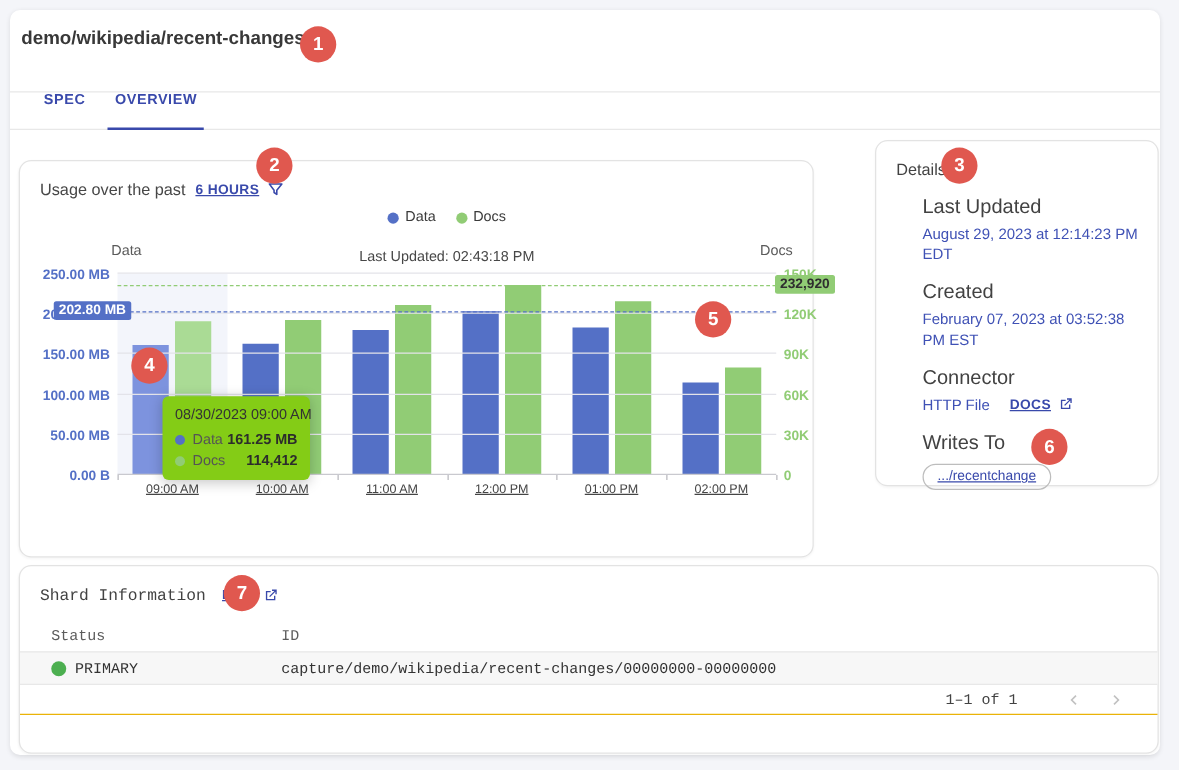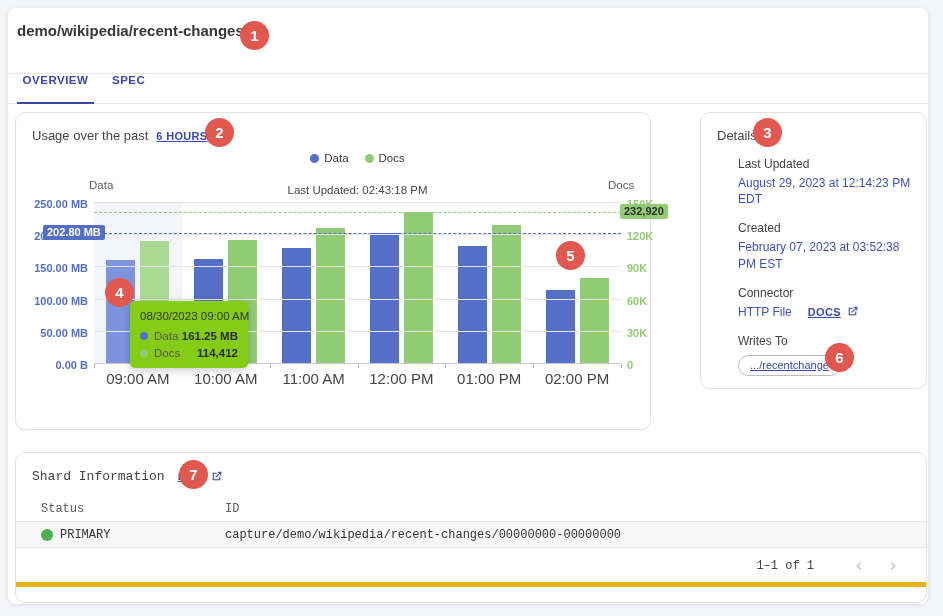--- a/index.html
+++ b/index.html
@@ -10,21 +10,21 @@
   .title-row { position:absolute; left:0; top:0; width:100%; height:66px; border-bottom:1px solid #e8e8e8; }
   .page-title { position:absolute; left:9px; top:14px; font-size:15px; font-weight:bold; color:#383838; }
   .tabs-row { position:absolute; left:0; top:49px; width:100%; height:47px; border-bottom:1px solid #e8e8e8; display:flex; align-items:stretch; padding-left:9px; }
   .tab { display:flex; align-items:center; justify-content:center; font-size:11.5px; font-weight:bold; letter-spacing:0.5px; color:#3949ab; cursor:pointer; position:relative; }
   .tab.active { width:77px; }
   .tab.inactive { padding:0 18px; }
   .tab.active::after { content:""; position:absolute; left:0; bottom:-1px; width:100%; height:2px; background:#3949ab; }
 
   
   .inner-card { position:absolute; background:#fff; border:1px solid #e3e3e3; border-radius:10px; box-shadow:0 1px 2px rgba(0,0,0,0.04); }
-  .chart-card   { left:7px;  top:104px; width:636px; height:318px; }
+  .chart-card   { left:7px;  top:120px; width:636px; height:318px; }
   .details-card { left:692px; top:104px; width:227px; height:277px; }
   .shard-card   { left:7px;  top:444px; width:912px; height:151px;font-family:Liberation Mono, monospace; }
 
   
   .chart-head { position:absolute; left:16px; top:15px; display:flex; align-items:center; }
   .chart-title { font-size:13px; color:#474747; }
   .range-link { margin-left:8px; font-size:11px; font-weight:bold; letter-spacing:0.3px; color:#3949ab; text-decoration:underline; cursor:pointer; }
   .funnel { margin-left:6px; cursor:pointer; display:inline-flex; }
   .legend-row { position:absolute; left:78px; top:39px; width:527px; display:flex; justify-content:center; gap:16px; }
   .legend-item { display:flex; align-items:center; gap:5px; font-size:11.5px; color:#3a3a3a; }
@@ -40,21 +40,21 @@
   .y-axis-left  { position:absolute; left:0;  top:90px; width:72px; height:161px; }
   .y-axis-right { position:absolute; left:611px; top:90px; width:60px; height:161px; }
   .ytick { position:absolute; font-size:11px; font-weight:bold; white-space:nowrap; }
   .y-axis-left  .ytick { right:0; color:#5470c6; }
   .y-axis-right .ytick { left:0;  color:#91cc75; }
   .bars { position:absolute; left:0; top:0; width:100%; height:100%; display:flex; }
   .slot { flex:1; display:flex; align-items:flex-end; justify-content:center; gap:5px; }
   .slot.hl { background:rgba(84,112,198,0.07); }
   .bar { width:29px; }
   .x-axis { position:absolute; left:78px; top:257px; width:527px; display:flex; }
-  .x-axis div { flex:1; text-align:center; font-size:15px; color:#454545; }
+  .x-axis div { flex:1; text-align:center; font-size:10px; color:#454545;text-decoration:underline; }
   .xtick { position:absolute; width:1px; height:4px; background:#b9b9bf; top:100%; }
   .markline { position:absolute; left:0; width:100%; height:0; }
   .markline .dash { position:absolute; left:0; width:100%; border-top:1px dashed; }
   .markline.blue .dash { border-color:#5470c6; }
   .markline.green .dash { border-color:#91cc75; }
   .ml-label { position:absolute; top:-8px; font-size:11px; font-weight:bold; padding:1px 4px 2px; border-radius:2px; white-space:nowrap; }
   .markline.blue .ml-label { left:-51px; background:#5470c6; color:#fff; }
   .markline.green .ml-label { left:calc(100% - 1px); background:#91cc75; color:#2f2f2f; }
 
   
@@ -63,61 +63,61 @@
   .tt-row { display:flex; align-items:center; margin-top:5px; font-size:11.5px; }
   .tt-row .ldot { width:8px; height:8px; margin-right:6px; flex:none; }
   .tt-name { color:#555; }
   .tt-val { margin-left:auto; font-weight:bold; color:#2c2c2c; }
 
   
   .card-h { font-size:13px; color:#424242; }
   .details-inner { padding:15px 16px 0; }
   .dgroup { margin:14px 0 0 21px; }
   .dgroup:first-of-type { margin-top:24px; }
-  .dlabel { font-size:12px; color:#424242; margin-bottom:4px; }
+  .dlabel { font-size:16px; color:#424242; margin-bottom:4px; }
   .dvalue { font-size:12px; color:#3f51b5; line-height:1.35; width:176px; }
   .docs-link { font-size:11px; font-weight:bold; letter-spacing:0.3px; color:#3949ab; text-decoration:underline; cursor:pointer; }
   .ext-icon { display:inline-flex; vertical-align:-2px; margin-left:5px; cursor:pointer; }
   .conn-row { display:flex; align-items:center; }
   .conn-row .docs-link { margin-left:16px; }
   .chip { display:inline-flex; align-items:center; margin-top:3px; padding:3px 11px 4px; border:1px solid #bdbdbd; border-radius:14px; cursor:pointer; }
   .chip a { font-size:11px; color:#3949ab; text-decoration:underline; }
 
   
   .shard-head { position:absolute; left:16px; top:16px; display:flex; align-items:center; }
   .shard-head .docs-link { margin-left:13px; }
   .sh-table { position:absolute; left:0; top:44px; width:100%; }
   .sh-row { display:flex; align-items:center; height:26px; padding-left:25px; font-size:12px; }
   .sh-row.head { color:#5c5c5c; height:24px; }
   .sh-row.data { background:#f7f7f7; border-top:1px solid #e8e8e8; border-bottom:1px solid #e8e8e8; height:27px; color:#333; cursor:pointer; }
   .col-status { width:184px; display:flex; align-items:center; }
   .status-dot { width:12px; height:12px; border-radius:50%; background:#4caf50; margin-right:7px; }
-  .sh-pag { position:absolute; left:0; top:96px; width:100%; height:38px; border-bottom:5px solid #eab308; display:flex; align-items:center; justify-content:flex-end; padding-right:20px; }
+  .sh-pag { position:absolute; left:0; top:96px; width:100%; height:23px; border-bottom:1px solid #eab308; display:flex; align-items:center; justify-content:flex-end; padding-right:20px; }
   .pag-label { font-size:12px; color:#424242; margin-right:24px; }
   .pag-btn { width:26px; height:26px; display:flex; align-items:center; justify-content:center; margin-left:8px; cursor:default; }
 
   
   .marker { position:absolute; width:29px; height:29px; border-radius:50%; background:#e0584f; color:#fff; font-size:15px; font-weight:bold; display:flex; align-items:center; justify-content:center; z-index:10; }
   .m1 { left:232px; top:13px; }  .m2 { left:197px; top:110px; }
   .m3 { left:745px; top:110px; } .m4 { left:97px;  top:270px; }
   .m5 { left:548px; top:233px; } .m6 { left:817px; top:335px; }
   .m7 { left:171px; top:452px; }
 </style>
 </head>
 <body>
 
 <div class="page-card">
 
   <div class="title-row">
     <div class="page-title">demo/wikipedia/recent-changes</div>
   </div>
 
   <div class="tabs-row">
+    <div class="tab inactive">SPEC</div>
     <div class="tab active">OVERVIEW</div>
-    <div class="tab inactive">SPEC</div>
   </div>
 
   <div class="inner-card chart-card">
     <div class="chart-head">
       <span class="chart-title">Usage over the past</span>
       <a class="range-link">6 HOURS</a>
       <span class="funnel">
         <svg width="15" height="15" viewBox="0 0 24 24">
             <path d="M4 5h16l-6.5 8v5.5L10 16v-3L4 5z" fill="none" stroke="#3949ab" stroke-width="2" stroke-linejoin="round"></path>
           </svg>

